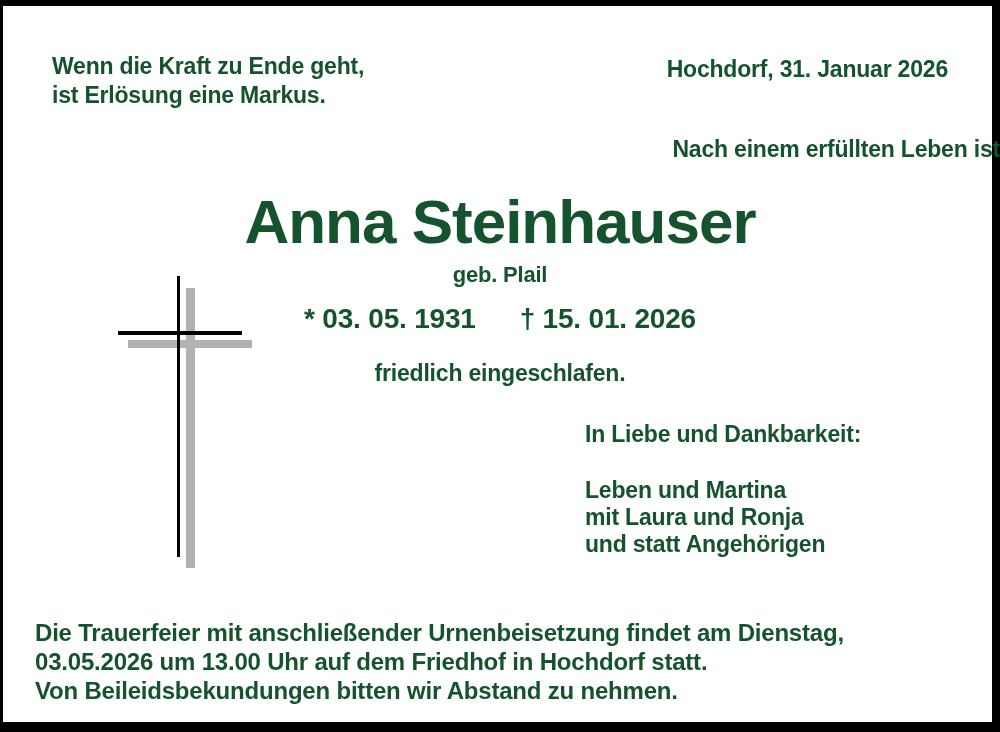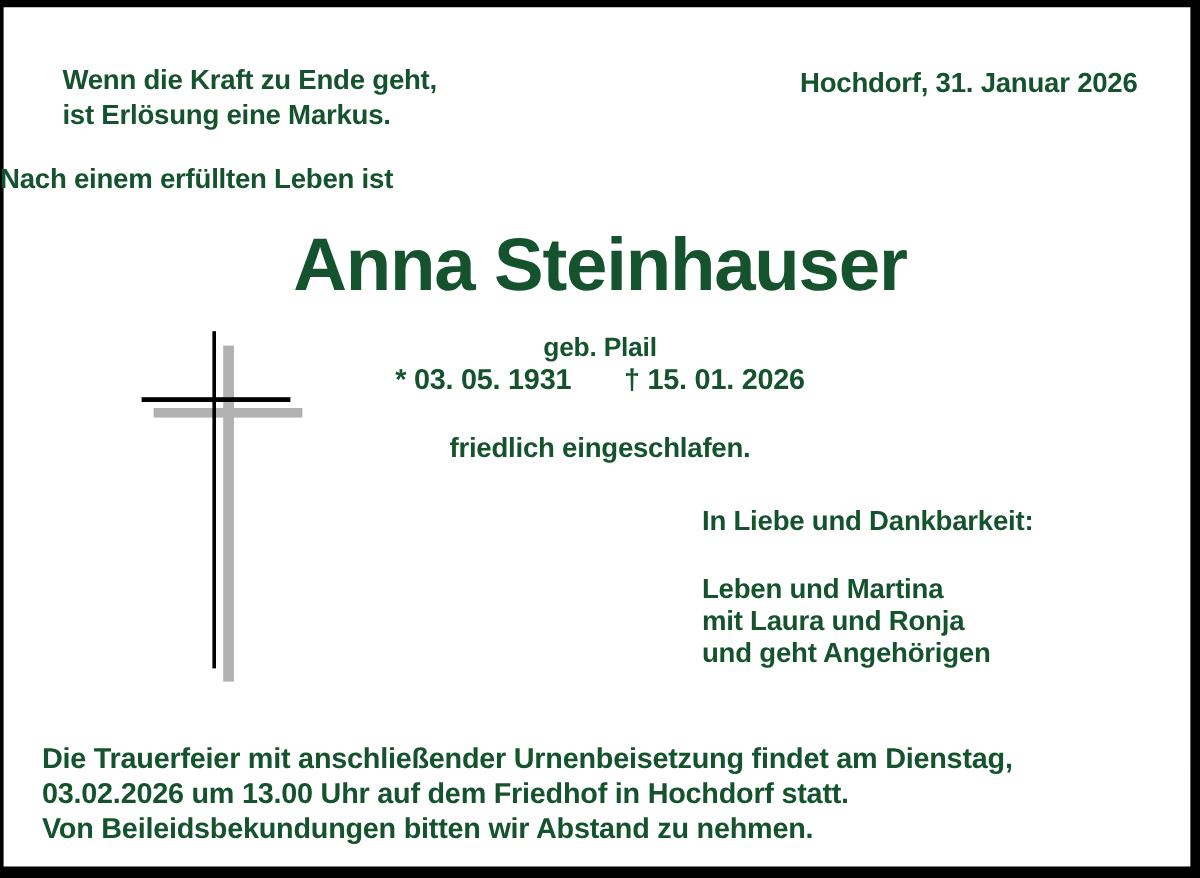--- a/index.html
+++ b/index.html
@@ -42,44 +42,43 @@
     right: 52px;
     top: 56px;
     font-size: 23px;
     text-align: right;
   }
   .intro {
     left: 0;
     width: 100%;
     top: 136px;
     font-size: 23px;
-    text-align: left;
+    text-align: right;
   }
   .name {
     left: 0;
     width: 100%;
     top: 186px;
     font-size: 62px;
     line-height: 1.15;
     letter-spacing: -1px;
     text-align: center;
   }
   .birth-name {
     left: 0;
     width: 100%;
     top: 262px;
     font-size: 22px;
     text-align: center;
-    margin-top: 15px;
   }
   .dates {
     left: 0;
     width: 100%;
     top: 303px;
-    font-size: 24px;
+    font-size: 28px;
     display: flex;
     justify-content: center;
     gap: 44px;
   }
   .death-phrase {
     left: 0;
     width: 100%;
     top: 360px;
     font-size: 23px;
     text-align: center;
@@ -142,26 +141,26 @@
     <span>† 15. 01. 2026</span>
   </div>
 
   <div class="txt death-phrase">friedlich eingeschlafen.</div>
 
   <div class="txt condolence-heading">In Liebe und Dankbarkeit:</div>
 
   <div class="txt mourners">
     <div>Leben und Martina</div>
     <div>mit Laura und Ronja</div>
-    <div>und geht Angehörigen</div>
+    <div>und statt Angehörigen</div>
   </div>
 
   <div class="txt funeral">
     <div>Die Trauerfeier mit anschließender Urnenbeisetzung findet am Dienstag,</div>
-    <div>03.02.2026 um 13.00 Uhr auf dem Friedhof in Hochdorf statt.</div>
+    <div>03.05.2026 um 13.00 Uhr auf dem Friedhof in Hochdorf statt.</div>
     <div>Von Beileidsbekundungen bitten wir Abstand zu nehmen.</div>
   </div>
 
   <div class="cross">
     <div class="bar gray-v"></div>
     <div class="bar gray-h"></div>
     <div class="bar black-v"></div>
     <div class="bar black-h"></div>
   </div>
 

